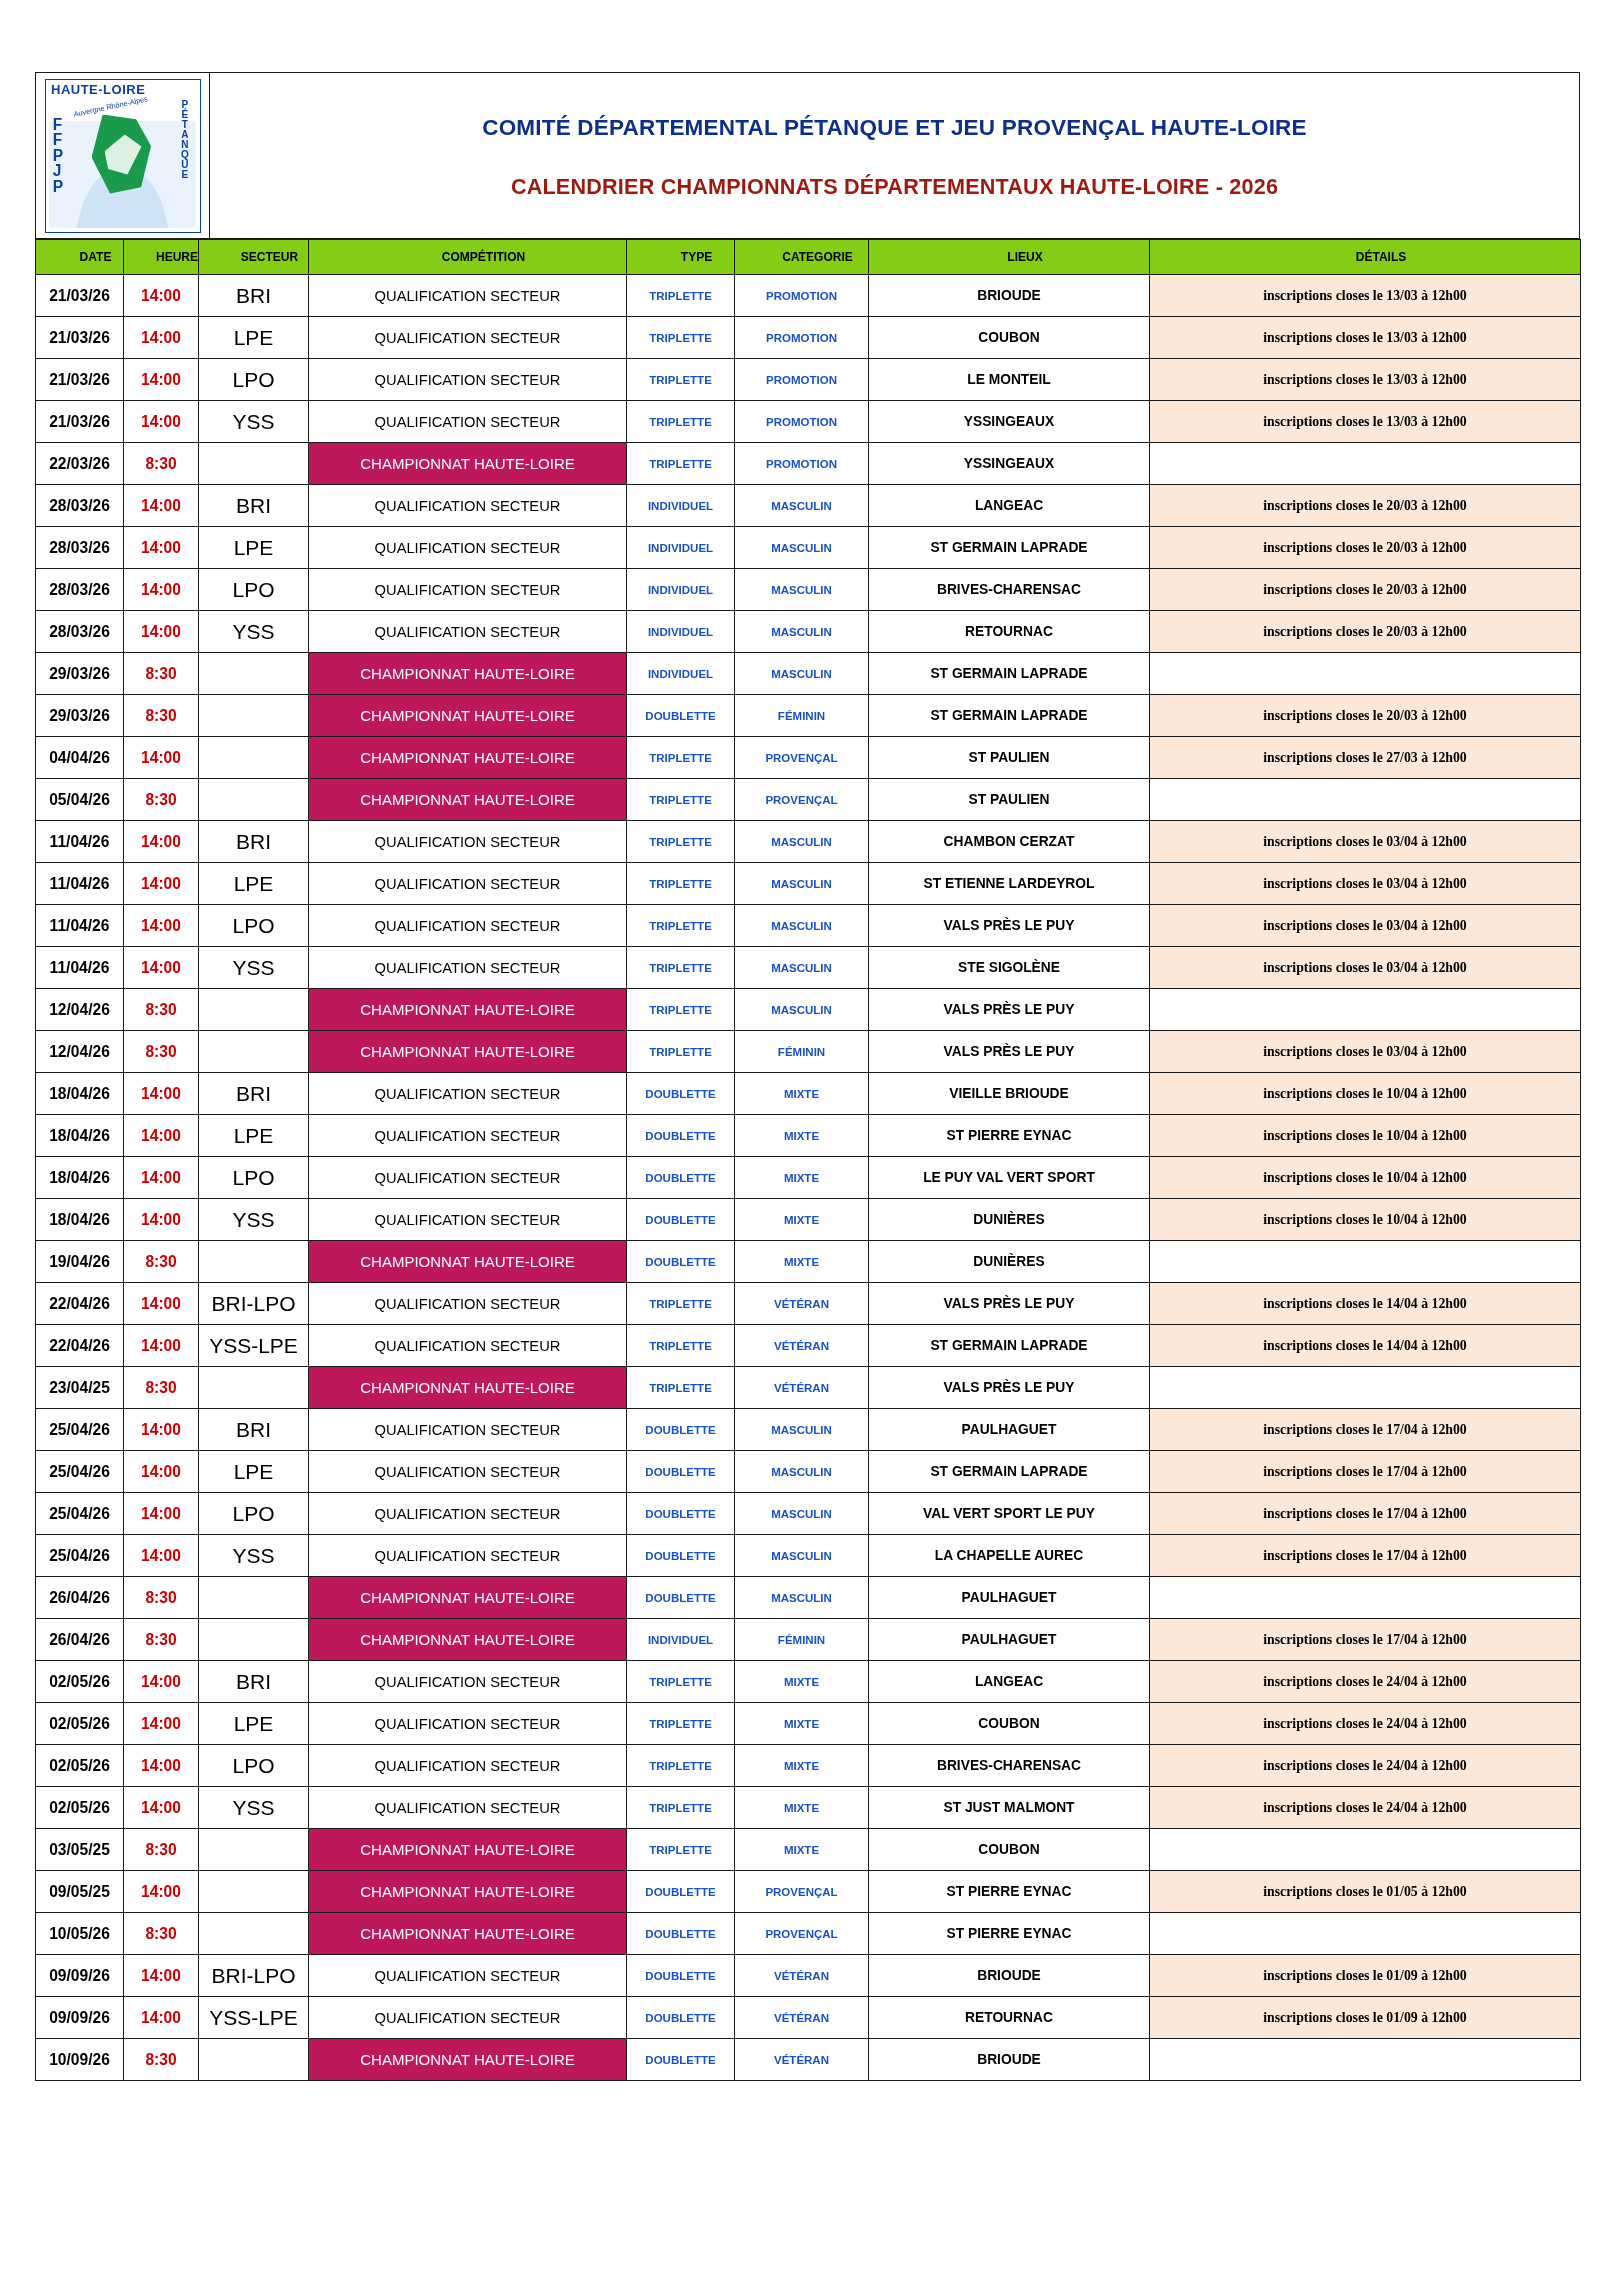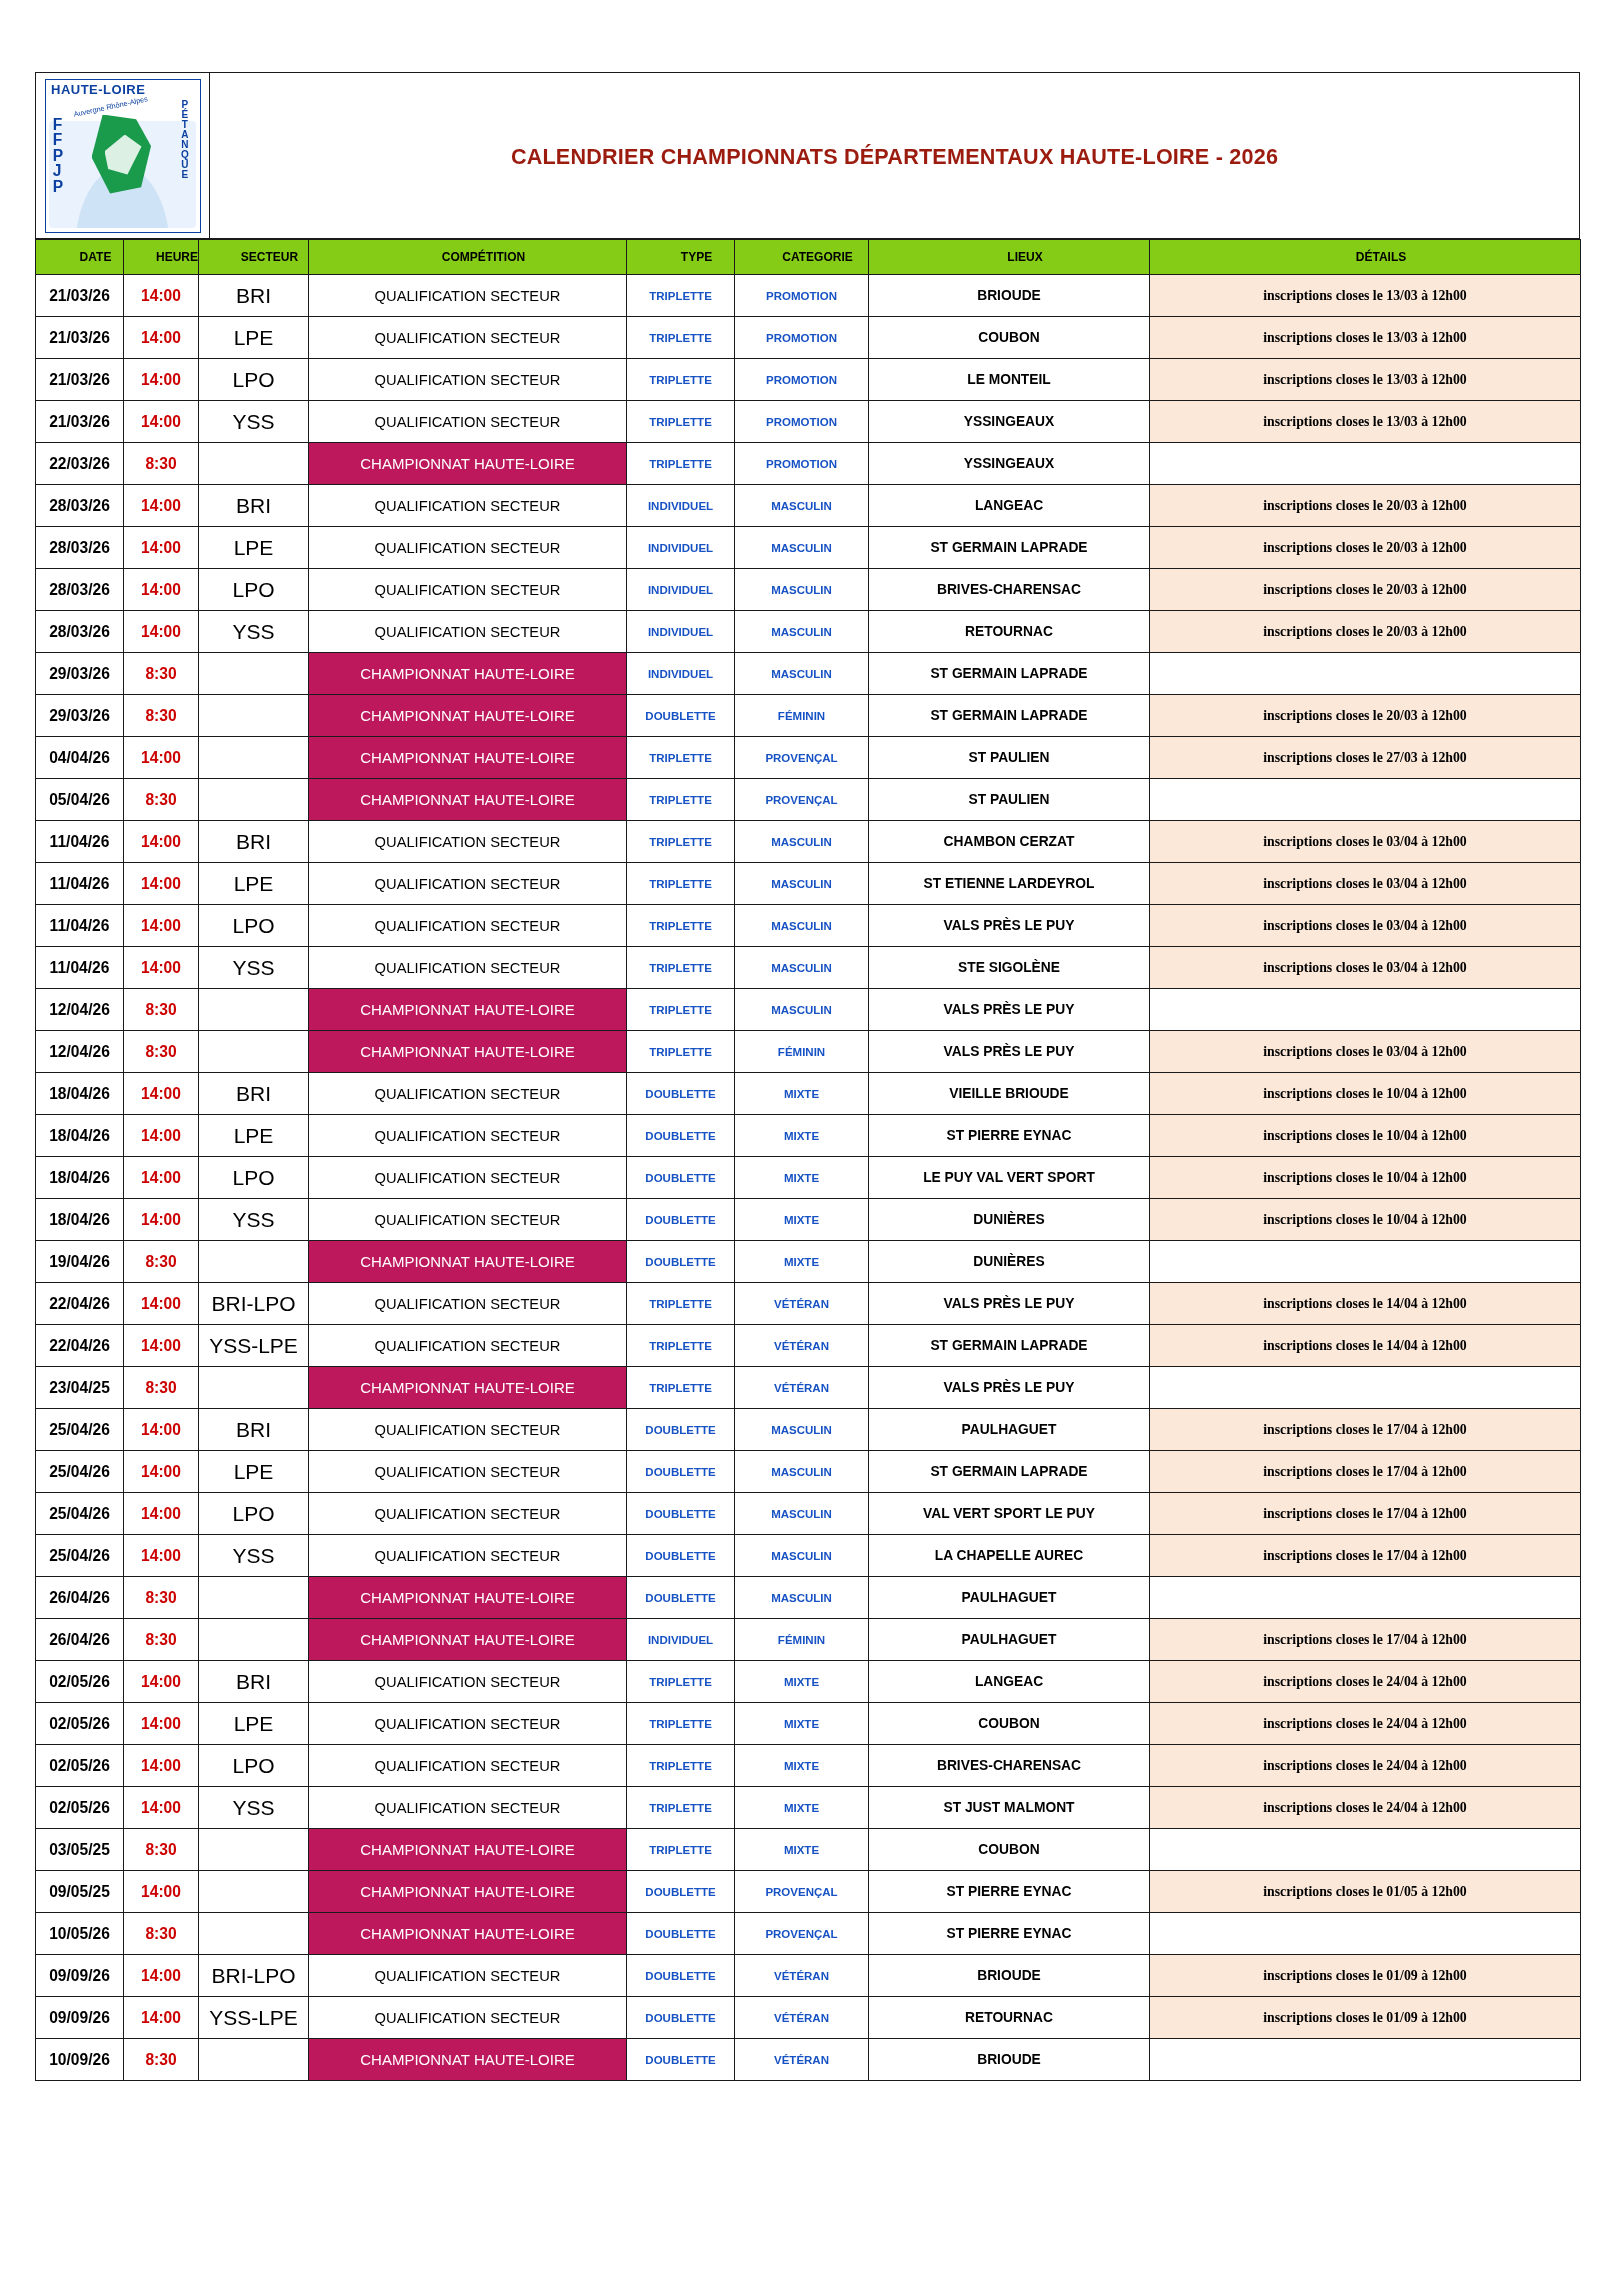--- a/index.html
+++ b/index.html
@@ -196,20 +196,21 @@
       <div class="logo-box">
         <div class="logo-title">HAUTE-LOIRE</div>
         <div class="logo-sea"></div>
         <div class="logo-green"></div>
         <div class="logo-letters">F<br>F<br>P<br>J<br>P</div>
         <div class="logo-arc">P<br>É<br>T<br>A<br>N<br>Q<br>U<br>E</div>
         <div class="logo-sub">Auvergne Rhône-Alpes</div>
       </div>
     </div>
     <div class="header-titles">
+      <div class="title1">COMITÉ DÉPARTEMENTAL PÉTANQUE ET JEU PROVENÇAL HAUTE-LOIRE</div>
       <div class="title2">CALENDRIER CHAMPIONNATS DÉPARTEMENTAUX HAUTE-LOIRE - 2026</div>
     </div>
   </div>
 
   <table class="cal">
     <colgroup>
       <col class="c-date">
         <col class="c-heure">
         <col class="c-secteur">
         <col class="c-comp">

